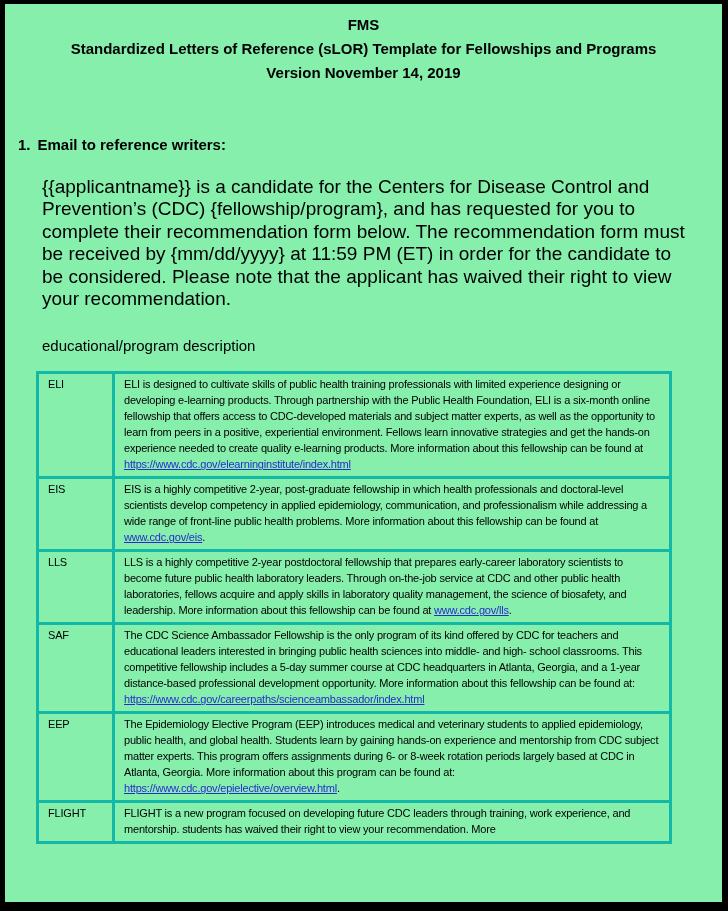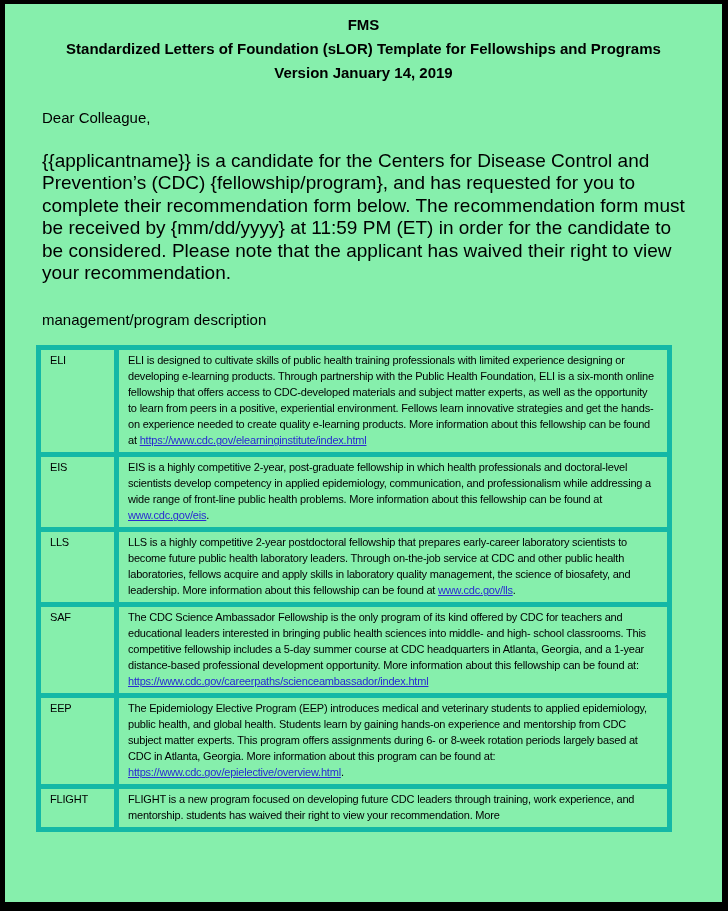--- a/index.html
+++ b/index.html
@@ -56,51 +56,53 @@
   table.programs {
     margin: 15px 0 0 31px;
     width: 636px;
     border-collapse: collapse;
     table-layout: fixed;
     font-size: 11px;
     line-height: 16px;
     letter-spacing: -0.2px;
   }
   table.programs td {
-    border: 5px solid #14b8a6;
+    border: 3px solid #14b8a6;
     vertical-align: top;
     padding: 2px 9px 4px 9px;
   }
   table.programs td.code {
     width: 62px; 
     padding-right: 2px;
   }
   a.doc-link {
     color: var(--link-color, #2a2ad2);
     text-decoration: underline;
     cursor: pointer;
   }
 </style>
 </head>
 <body>
 
 <div class="page">
 
   <div class="doc-header">
     <div>FMS</div>
-    <div>Standardized Letters of Foundation (sLOR) Template for Fellowships and Programs</div>
-    <div>Version January 14, 2019</div>
+    <div>Standardized Letters of Reference (sLOR) Template for Fellowships and Programs</div>
+    <div>Version November 14, 2019</div>
+  </div>
+
+  <div class="section-heading">
+    <span class="num">1.</span><span>Email to reference writers:</span>
   </div>
 
 
-  <div class="salutation">Dear Colleague,</div>
-
   <p class="body-para">{{applicantname}} is a candidate for the Centers for Disease Control and Prevention’s (CDC) {fellowship/program}, and has requested for you to complete their recommendation form below. The recommendation form must be received by {mm/dd/yyyy} at 11:59 PM (ET) in order for the candidate to be considered. Please note that the applicant has waived their right to view your recommendation.</p>
 
-  <div class="table-caption">management/program description</div>
+  <div class="table-caption">educational/program description</div>
 
   <table class="programs">
     <tbody>
       <tr>
         <td class="code">ELI</td>
         <td class="desc"><span>ELI is designed to cultivate skills of public health training professionals with limited experience designing or developing e-learning products. Through partnership with the Public Health Foundation, ELI is a six-month online fellowship that offers access to CDC-developed materials and subject matter experts, as well as the opportunity to learn from peers in a positive, experiential environment. Fellows learn innovative strategies and get the hands-on experience needed to create quality e-learning products. More information about this fellowship can be found at </span><a class="doc-link">https://www.cdc.gov/elearninginstitute/index.html</a><span></span></td>
       </tr>
       <tr>
         <td class="code">EIS</td>
         <td class="desc"><span>EIS is a highly competitive 2-year, post-graduate fellowship in which health professionals and doctoral-level scientists develop competency in applied epidemiology, communication, and professionalism while addressing a wide range of front-line public health problems. More information about this fellowship can be found at </span><a class="doc-link">www.cdc.gov/eis</a><span>.</span></td>

